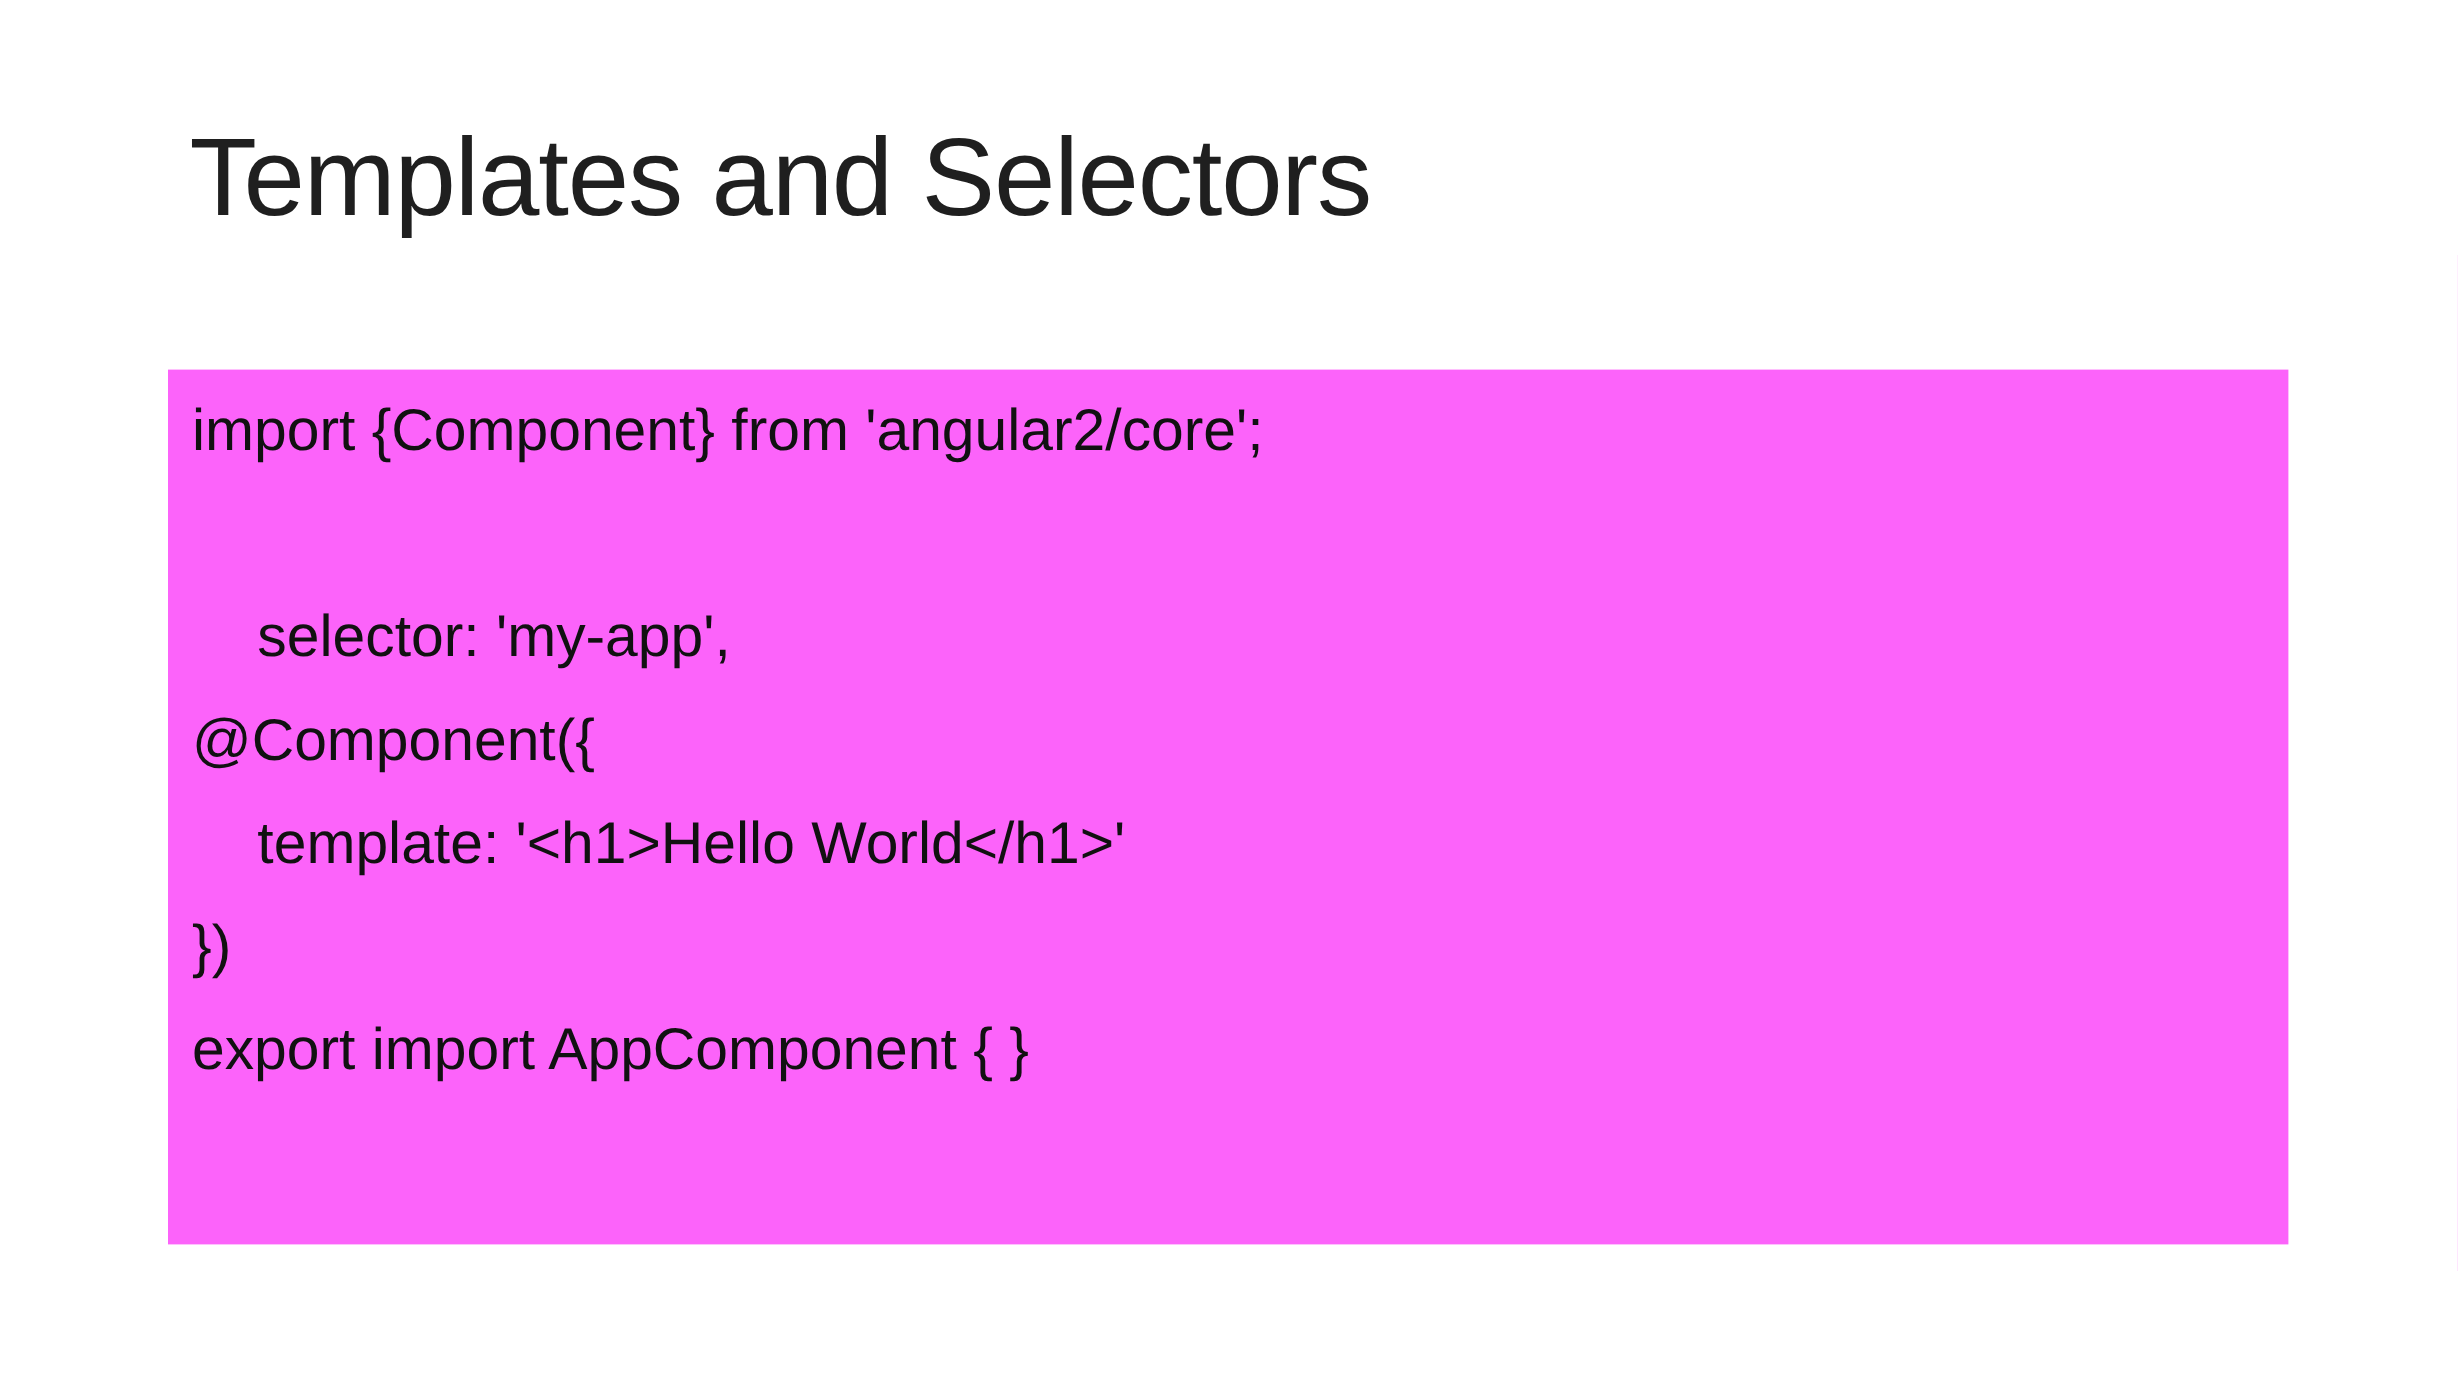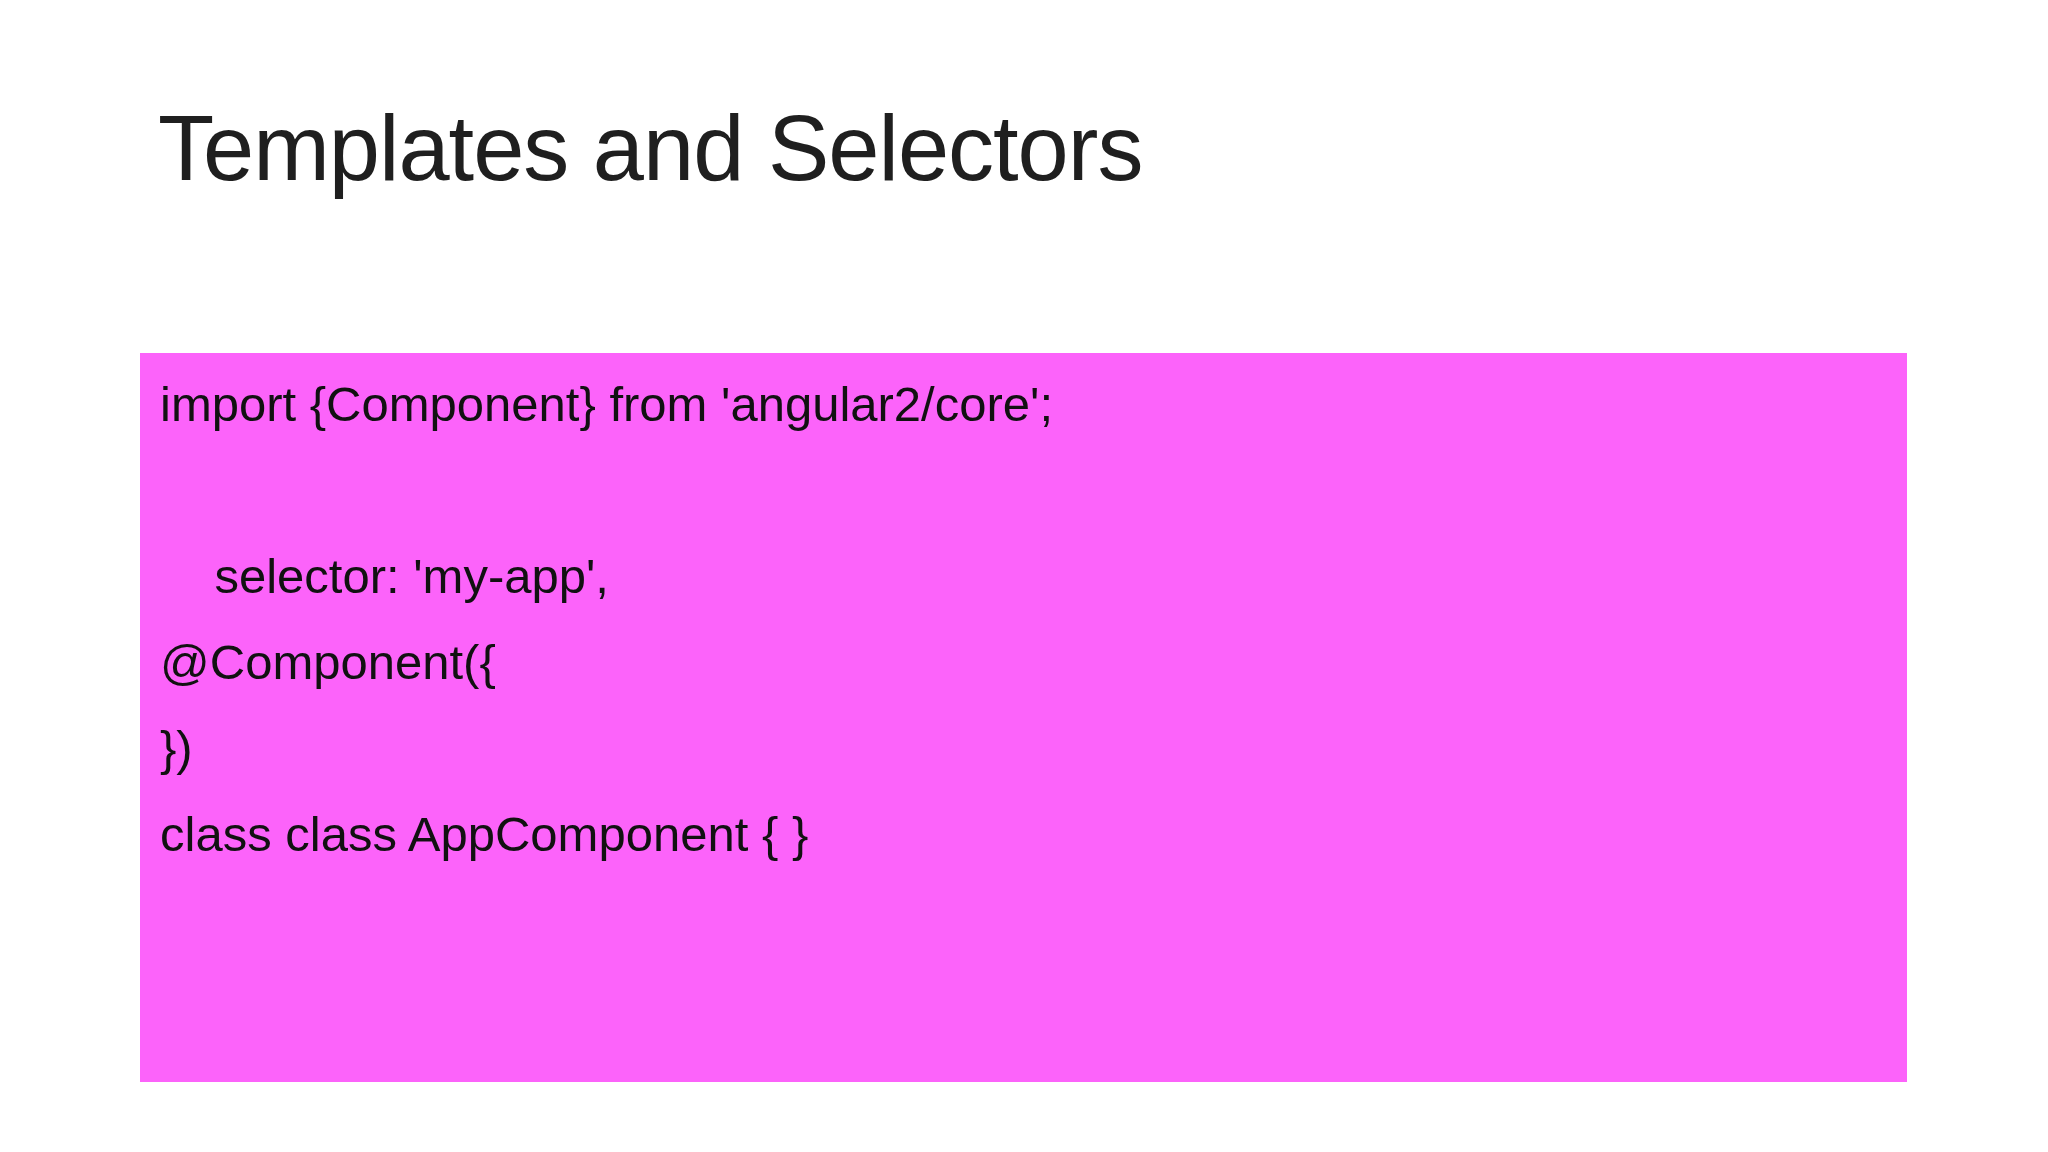--- a/index.html
+++ b/index.html
@@ -30,21 +30,20 @@
     white-space: nowrap;
   }
   .code-block {
     position: absolute;
     left: 140px;
     top: 308px;
     width: 1767px;
     height: 729px;
     box-sizing: border-box;
     padding: 8px 20px 12px 20px;
-    margin-top: 45px;
   }
   .code-line {
     font-size: 49px;
     line-height: 86px;
     min-height: 86px;
     color: #111111;
     white-space: pre-wrap;
     font-family: "Liberation Sans", sans-serif;
   }
 </style>
@@ -52,16 +51,17 @@
 <body>
 
 <div class="slide">
   <h1 class="slide-title">Templates and Selectors</h1>
 
   <div class="code-block" style="background-color: rgb(252, 99, 250);">
       <div class="code-line">import {Component} from 'angular2/core';</div>
       <div class="code-line">&nbsp;</div>
       <div class="code-line">    selector: 'my-app',</div>
       <div class="code-line">@Component({</div>
+      <div class="code-line">    template: '&lt;h1&gt;Hello World&lt;/h1&gt;'</div>
       <div class="code-line">})</div>
-      <div class="code-line">class class AppComponent { }</div>
+      <div class="code-line">export import AppComponent { }</div>
     </div>
 </div>
 
 </body></html>

